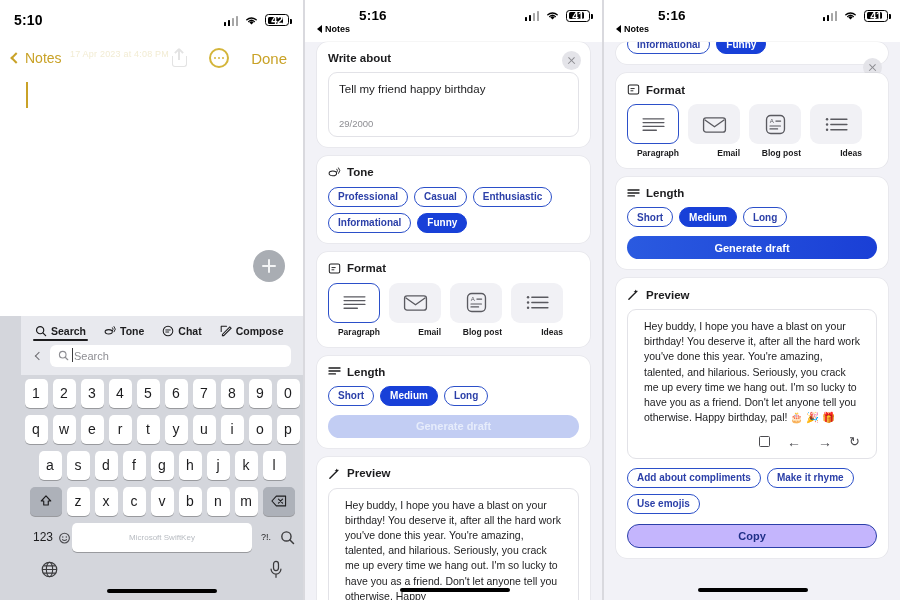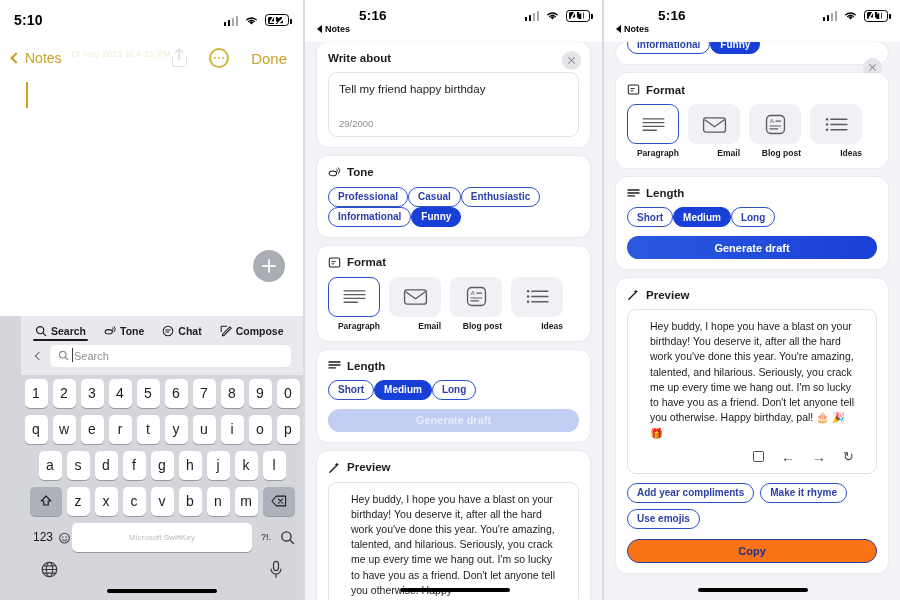--- a/index.html
+++ b/index.html
@@ -25,21 +25,21 @@
   .sb-right { margin-left: auto; display: flex; align-items: center; gap: 6px; }
   .sb-sig { display: flex; align-items: flex-end; gap: 1.5px; height: 11px; }
   .sb-sig i { display: block; width: 2.5px; background: #000; border-radius: .5px; }
   .sb-sig i:nth-child(1){ height:4px; } .sb-sig i:nth-child(2){ height:6px; }
   .sb-sig i:nth-child(3){ height:8px; opacity:.35; } .sb-sig i:nth-child(4){ height:10px; opacity:.35; }
   .sb-batt { position: relative; width: 24px; height: 12px; border: 1.4px solid #000;
              border-radius: 3.5px; display:flex; align-items:center; }
   .sb-batt::after { content:""; position:absolute; right:-3.5px; top:3.5px; width:2px; height:5px;
                     background:#000; border-radius:0 1px 1px 0; }
   .sb-batt .fill { height: 7px; margin-left: 1.5px; background:#000; border-radius:1.5px; }
-  .sb-batt .num { position:absolute; left:0; right:0; text-align:center; font-size:14px;
+  .sb-batt .num { position:absolute; left:0; right:0; text-align:center; font-size:11px;
                   color:#fff; font-weight:bold; letter-spacing:-.3px; }
 
   .statusbar.compact { height: 42px; flex-direction: column; align-items: stretch;
                        justify-content: center; padding: 0 12px; }
   .sb-row1 { display:flex; align-items:center; }
   .sb-row1 .sb-time { margin-left: 42px; font-size: 13.5px; }
   .sb-back { display:flex; align-items:center; gap:3px; font-size:9px; color:#000; font-weight:600; margin-top:1px; }
   .sb-back .tri { width:0;height:0;border-top:4px solid transparent;border-bottom:4px solid transparent;
                   border-right:5px solid #000; }
 
@@ -111,49 +111,49 @@
   .ta { border:1px solid #e2e2e7; border-radius:9px; padding:9px 10px 7px; }
   .ta .val { font-size:11.5px; color:#1c1c1e; line-height:1.35; }
   .ta .count { font-size:9.5px; color:#8e8e93; margin-top:20px; }
   .close-btn { position:absolute; right:9px; top:9px; width:19px;height:19px;border-radius:50%;
                background:#e4e4e9; display:flex;align-items:center;justify-content:center; }
   .close-btn .x { position:relative; width:9px;height:9px; }
   .close-btn .x::before,.close-btn .x::after { content:""; position:absolute; left:0; top:4px; width:9px;
                height:1.4px; background:#8b8b90; }
   .close-btn .x::before { transform:rotate(45deg);} .close-btn .x::after{ transform:rotate(-45deg);}
 
-  .chips { display:flex; flex-wrap:wrap; }
+  .chips { display:flex; flex-wrap:wrap; gap:6px; }
   .chip { border:1px solid #2b4fc9; border-radius:13px; padding:3.5px 9px; font-size:10px;
           color:#2b3fa8; font-weight:600; background:#fff; white-space:nowrap; }
   .chip.sel { background:#1840d8; border-color:#1840d8; color:#fff; }
 
   .fmt-row { display:flex; gap:9px; }
   .fmt { width:52px; }
   .fmt .tile { height:40px; border-radius:9px; background:#f1f1f5; display:flex;
                align-items:center; justify-content:center; }
   .fmt.sel .tile { background:#fff; border:1.6px solid #2b4fc9; }
   .fmt .lbl { font-size:8.5px; color:#1c1c1e; text-align:right; margin-top:4px; font-weight:600; }
 
   .btn-gen { height:23px; border-radius:13px; display:flex; align-items:center; justify-content:center;
              font-size:11px; font-weight:bold; margin-top:9px; }
   .btn-gen.disabled { background:#c2cdf3; color:#e6ecfb; }
   .btn-gen.active { background: linear-gradient(90deg,#2a5ae0,#1a3fd6); color:#fff; }
 
-  .preview-box { border:1px solid #e2e2e7; border-radius:9px; padding:9px 22px; }
+  .preview-box { border:1px solid #e2e2e7; border-radius:9px; padding:9px 16px; }
   .preview-text { font-size:10.5px; line-height:1.45; color:#1c1c1e; }
   .prev-actions { display:flex; justify-content:flex-end; gap:17px; align-items:center;
                   margin-top:9px; color:#4b4b50; }
   .sq { width:11px;height:11px;border:1.5px solid #4b4b50;border-radius:1.5px; }
   .arrow { font-size:14px; line-height:1; color:#4b4b50; }
   .refresh { font-size:13px; line-height:1; color:#4b4b50; }
 
   .sugg { display:flex; flex-wrap:wrap; gap:6px; margin-top:9px; }
   .btn-copy { margin-top:10px; height:24px; border:1.3px solid #2b3fa8; border-radius:13px;
               display:flex; align-items:center; justify-content:center; font-size:11px;
-              color:#1f2f87; font-weight:bold; background:#f97316; }
+              color:#1f2f87; font-weight:bold; background:#c4b5fd; }
 
   .clip-top { overflow:hidden; }
   svg { display:block; }
 </style>
 </head>
 <body>
 
 <div class="stage">
 
   <div class="panel p1">
@@ -191,21 +191,21 @@
           </div>
         <div class="ico-dots">
             <i></i>
             <i></i>
             <i></i>
           </div>
         <div class="notes-done">Done</div>
       </div>
     </div>
 
-    <div class="note-watermark">17 Aug 2023 at 4:25 PM</div>
+    <div class="note-watermark">17 Apr 2023 at 4:08 PM</div>
     <div class="note-caret"></div>
 
     <div class="fab">
       <span class="plus"></span>
     </div>
 
     <div class="kb">
       <div class="kb-toolbar">
         <div class="kb-tool active">
           <svg class="mini-ico" viewBox="0 0 14 14">
@@ -595,21 +595,21 @@
         <div class="preview-box">
           <div class="preview-text">Hey buddy, I hope you have a blast on your birthday! You deserve it, after all the hard work you've done this year. You're amazing, talented, and hilarious. Seriously, you crack me up every time we hang out. I'm so lucky to have you as a friend. Don't let anyone tell you otherwise. Happy birthday, pal! 🎂 🎉 🎁</div>
           <div class="prev-actions">
             <span class="sq"></span>
             <span class="arrow">←</span>
             <span class="arrow">→</span>
             <span class="refresh">↻</span>
           </div>
         </div>
         <div class="sugg">
-          <div class="chip">Add year compliments</div>
+          <div class="chip">Add about compliments</div>
           <div class="chip">Make it rhyme</div>
           <div class="chip">Use emojis</div>
         </div>
         <div class="btn-copy">Copy</div>
       </div>
     </div>
     <div class="home-ind" style="position:absolute;left:94px;bottom:8px;margin:0"></div>
   </div>
 
 </div>

